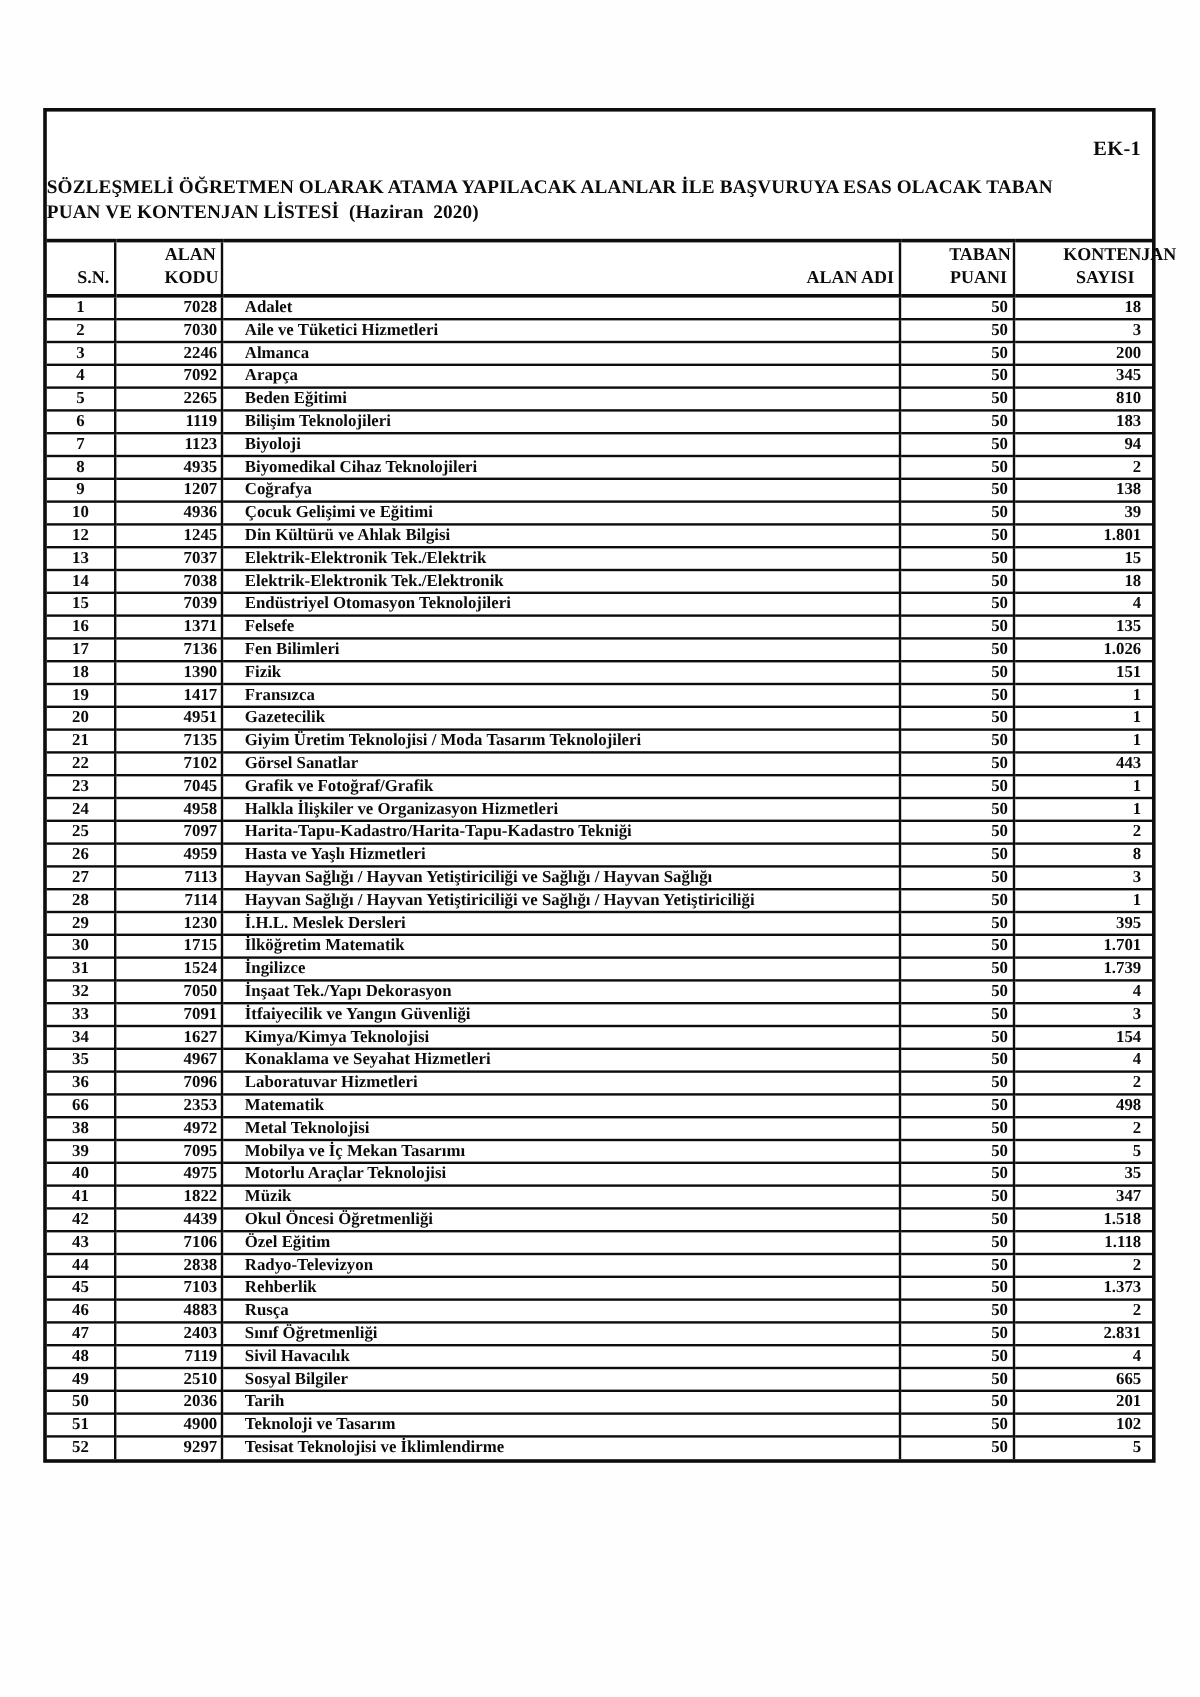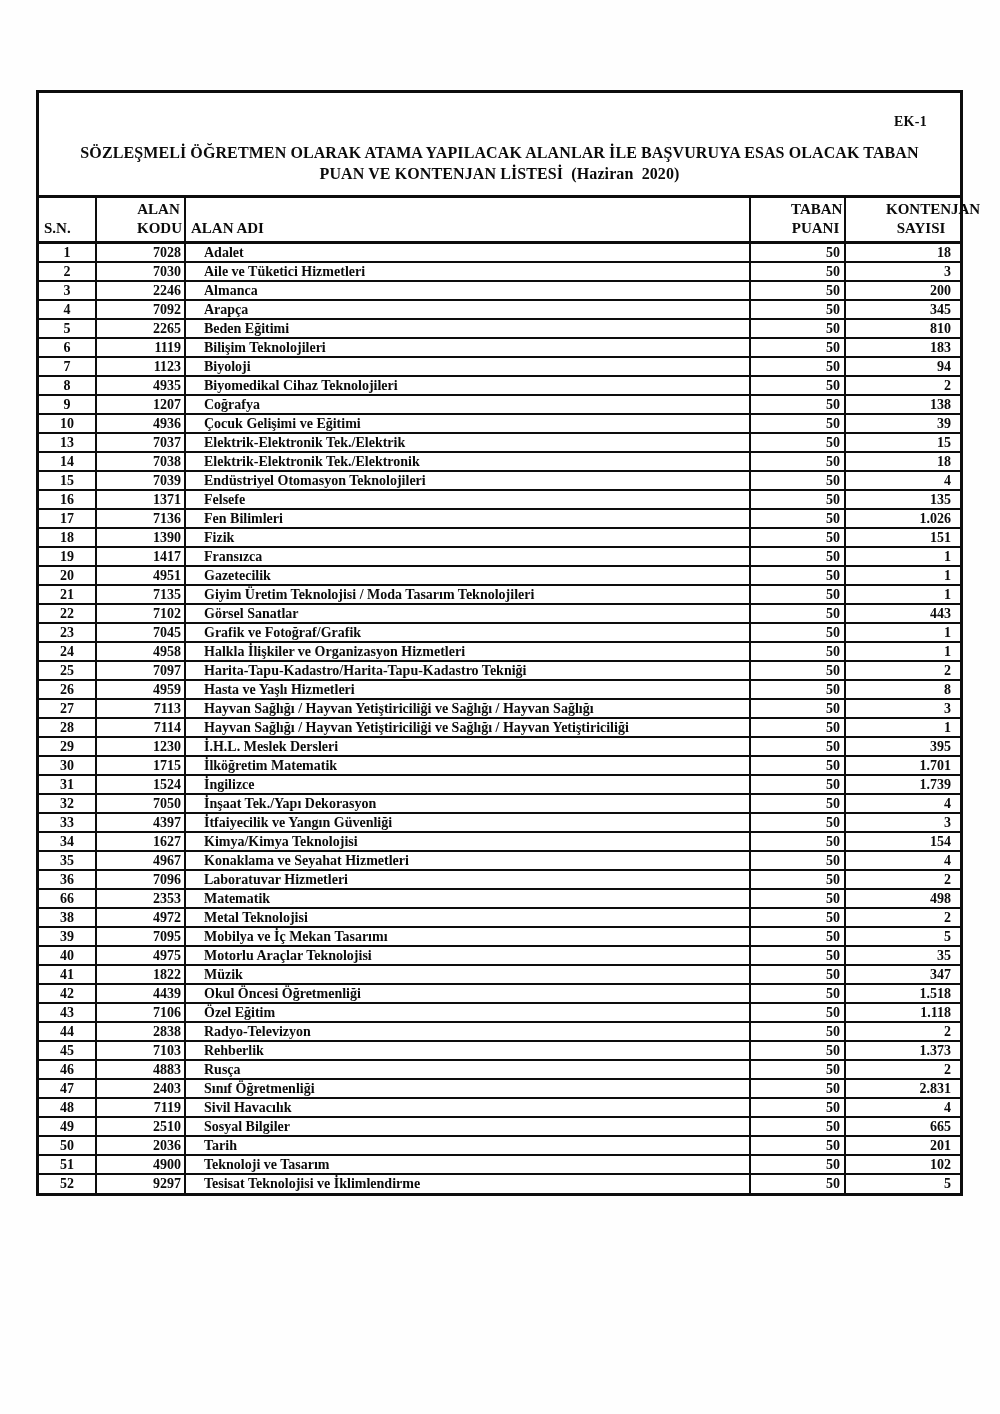--- a/index.html
+++ b/index.html
@@ -15,26 +15,25 @@
   }
   .frame {
     position:absolute;
     left:36px; top:90px;
     width:927px;
     border:3px solid #0d0d0d;
     background:#fff;
   }
   .ek-label {
     text-align:right;
-    font-size:14px;
-    padding:21px 33px 0 0;
+    font-size:17px;
+    padding:21px 9px 0 0;
     letter-spacing:0.3px;
   }
   .doc-title {
-    text-align:center;
     font-size:16px;
     line-height:21px;
     margin-top:12px;
     white-space:pre-wrap;
     letter-spacing:0.1px;
   }
   table {
     width:100%;
     border-collapse:collapse;
     table-layout:fixed;
@@ -50,21 +49,21 @@
     border-top:3px solid #0d0d0d;
     border-bottom:3px solid #0d0d0d;
     vertical-align:bottom;
     font-size:15px;
     line-height:19px;
     height:46px;
     padding:2px 4px 3px 4px;
     white-space:pre-wrap;
   }
   th.h-center { text-align:center;padding-left:40px; }
-  th.h-left   { text-align:left; padding-left:5px; }
+  th.h-left   { text-align:right; padding-left:5px; }
   th:first-child, td:first-child { border-left:0; }
   th:last-child,  td:last-child  { border-right:0;margin-top:48px; }
   tr:last-child td { border-bottom:0; }
   td {
     border:2px solid #0d0d0d;
     font-size:14px;
     height:18.5px;
     line-height:17px;
     padding:0 3px;
     white-space:nowrap;
@@ -169,20 +168,27 @@
             <td class="num kontenjan">138</td>
           </tr>
           <tr>
             <td class="sn">10</td>
             <td class="num kodu">4936</td>
             <td class="adi">Çocuk Gelişimi ve Eğitimi</td>
             <td class="num taban">50</td>
             <td class="num kontenjan">39</td>
           </tr>
           <tr>
+            <td class="sn">12</td>
+            <td class="num kodu">1245</td>
+            <td class="adi">Din Kültürü ve Ahlak Bilgisi</td>
+            <td class="num taban">50</td>
+            <td class="num kontenjan">1.801</td>
+          </tr>
+          <tr>
             <td class="sn">13</td>
             <td class="num kodu">7037</td>
             <td class="adi">Elektrik-Elektronik Tek./Elektrik</td>
             <td class="num taban">50</td>
             <td class="num kontenjan">15</td>
           </tr>
           <tr>
             <td class="sn">14</td>
             <td class="num kodu">7038</td>
             <td class="adi">Elektrik-Elektronik Tek./Elektronik</td>
@@ -310,21 +316,21 @@
           </tr>
           <tr>
             <td class="sn">32</td>
             <td class="num kodu">7050</td>
             <td class="adi">İnşaat Tek./Yapı Dekorasyon</td>
             <td class="num taban">50</td>
             <td class="num kontenjan">4</td>
           </tr>
           <tr>
             <td class="sn">33</td>
-            <td class="num kodu">4397</td>
+            <td class="num kodu">7091</td>
             <td class="adi">İtfaiyecilik ve Yangın Güvenliği</td>
             <td class="num taban">50</td>
             <td class="num kontenjan">3</td>
           </tr>
           <tr>
             <td class="sn">34</td>
             <td class="num kodu">1627</td>
             <td class="adi">Kimya/Kimya Teknolojisi</td>
             <td class="num taban">50</td>
             <td class="num kontenjan">154</td>

